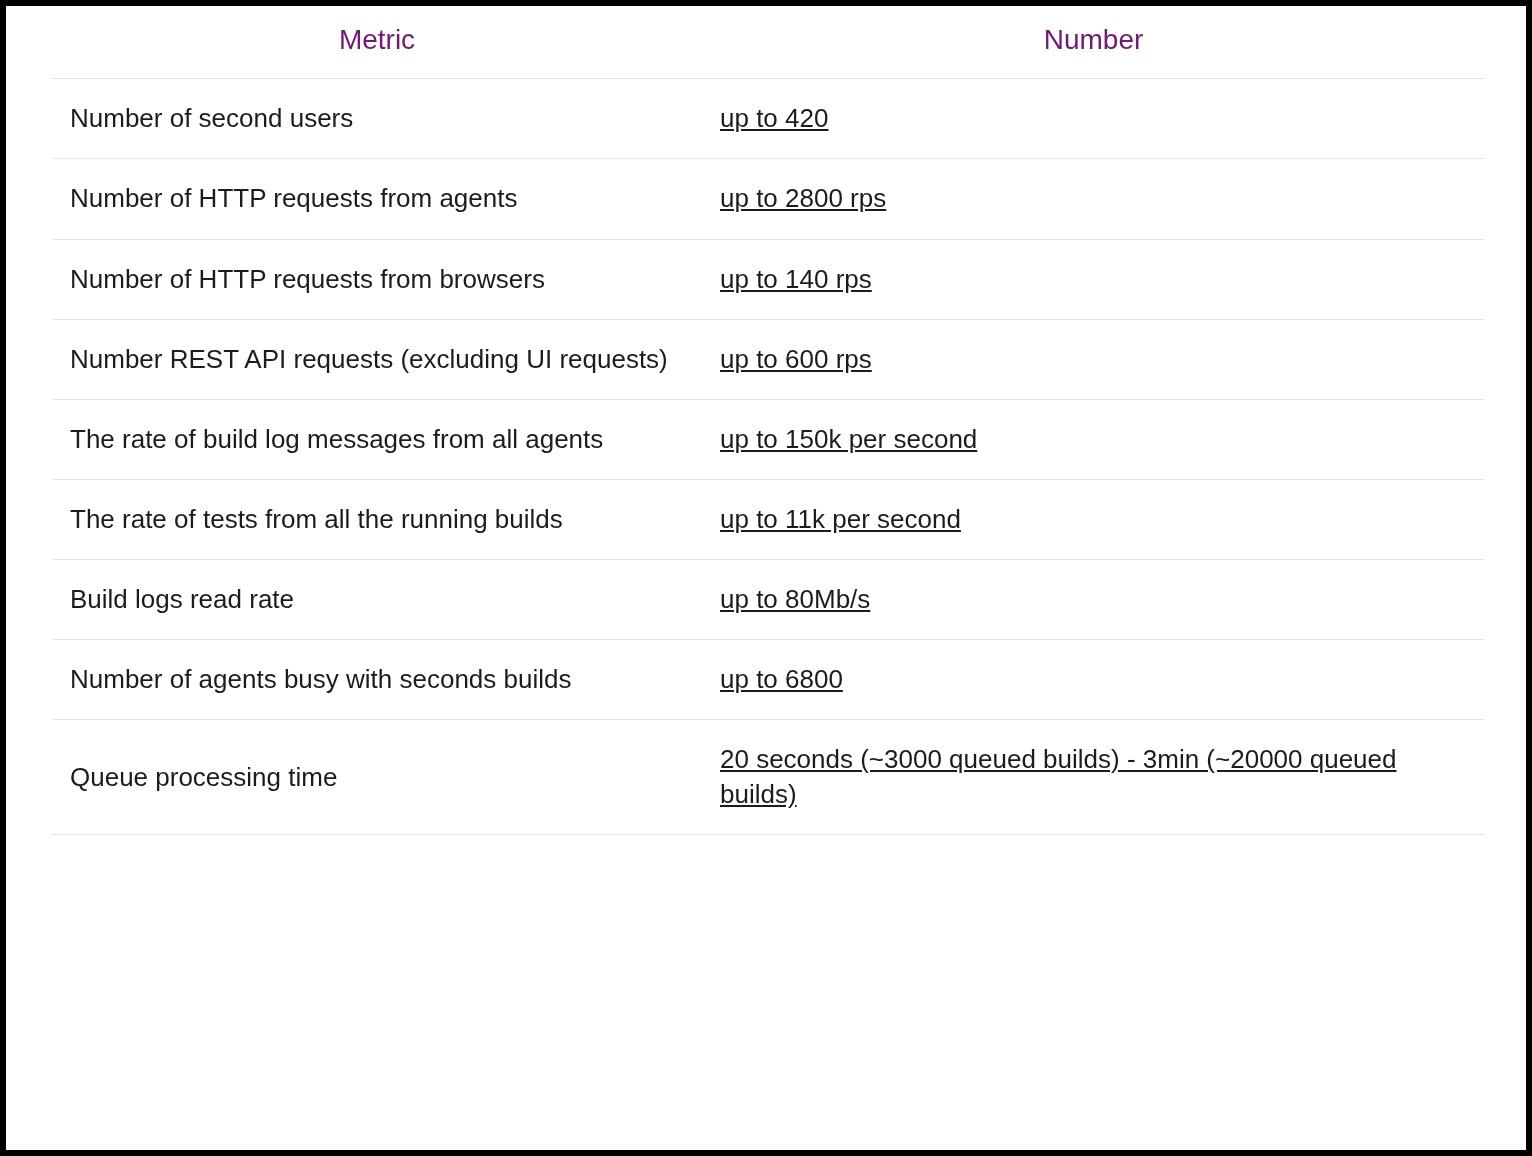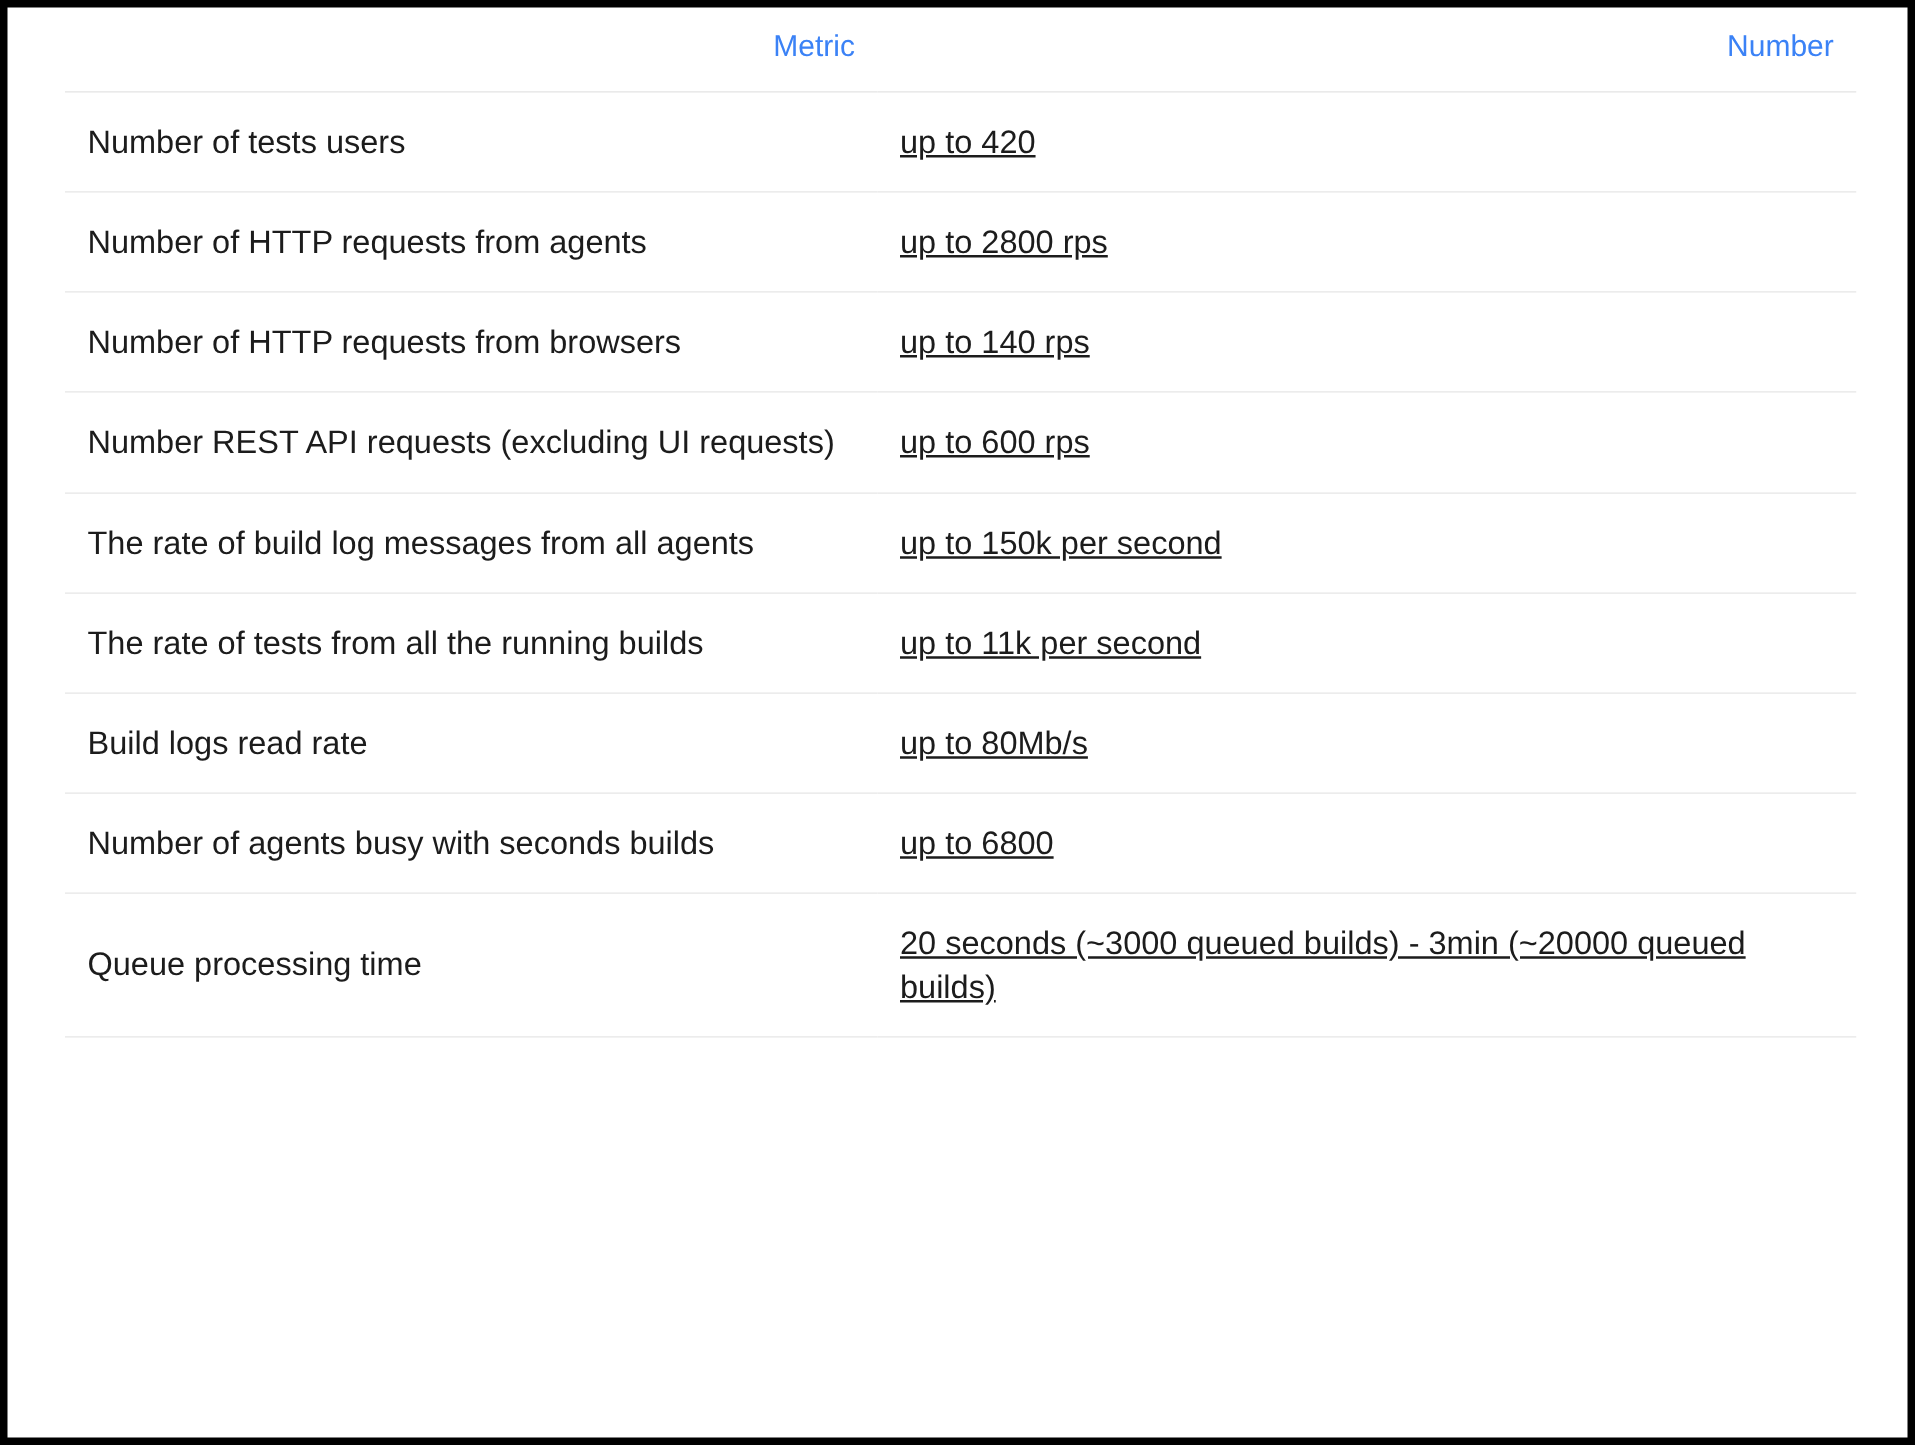--- a/index.html
+++ b/index.html
@@ -25,24 +25,24 @@
   table.metrics-table {
     width: 1433px;
     margin-left: 46px;
     border-collapse: collapse;
     table-layout: fixed;
   }
   table.metrics-table col.col-metric { width: 650px; }
   table.metrics-table col.col-number { width: 783px; }
 
   table.metrics-table thead th {
-    text-align: right;
+    text-align: center;
     font-weight: 400;
-    font-size: 24px;
-    color: #3b82f6;
+    font-size: 28px;
+    color: #701a75;
     padding: 16px 18px 20px 18px;
     border-bottom: 1px solid #e4e4e4;
     vertical-align: top;
     line-height: 1.3;
   }
   table.metrics-table tbody td {
     font-size: 26px;
     color: #1c1c1c;
     line-height: 1.35;
     padding: 22px 18px 22px 18px;
@@ -65,21 +65,21 @@
       <col class="col-number">
     </colgroup>
     <thead>
       <tr>
         <th>Metric</th>
         <th>Number</th>
       </tr>
     </thead>
     <tbody>
       <tr>
-        <td class="metric-cell">Number of tests users</td>
+        <td class="metric-cell">Number of second users</td>
         <td class="number-cell">up to 420</td>
       </tr>
       <tr>
         <td class="metric-cell">Number of HTTP requests from agents</td>
         <td class="number-cell">up to 2800 rps</td>
       </tr>
       <tr>
         <td class="metric-cell">Number of HTTP requests from browsers</td>
         <td class="number-cell">up to 140 rps</td>
       </tr>

